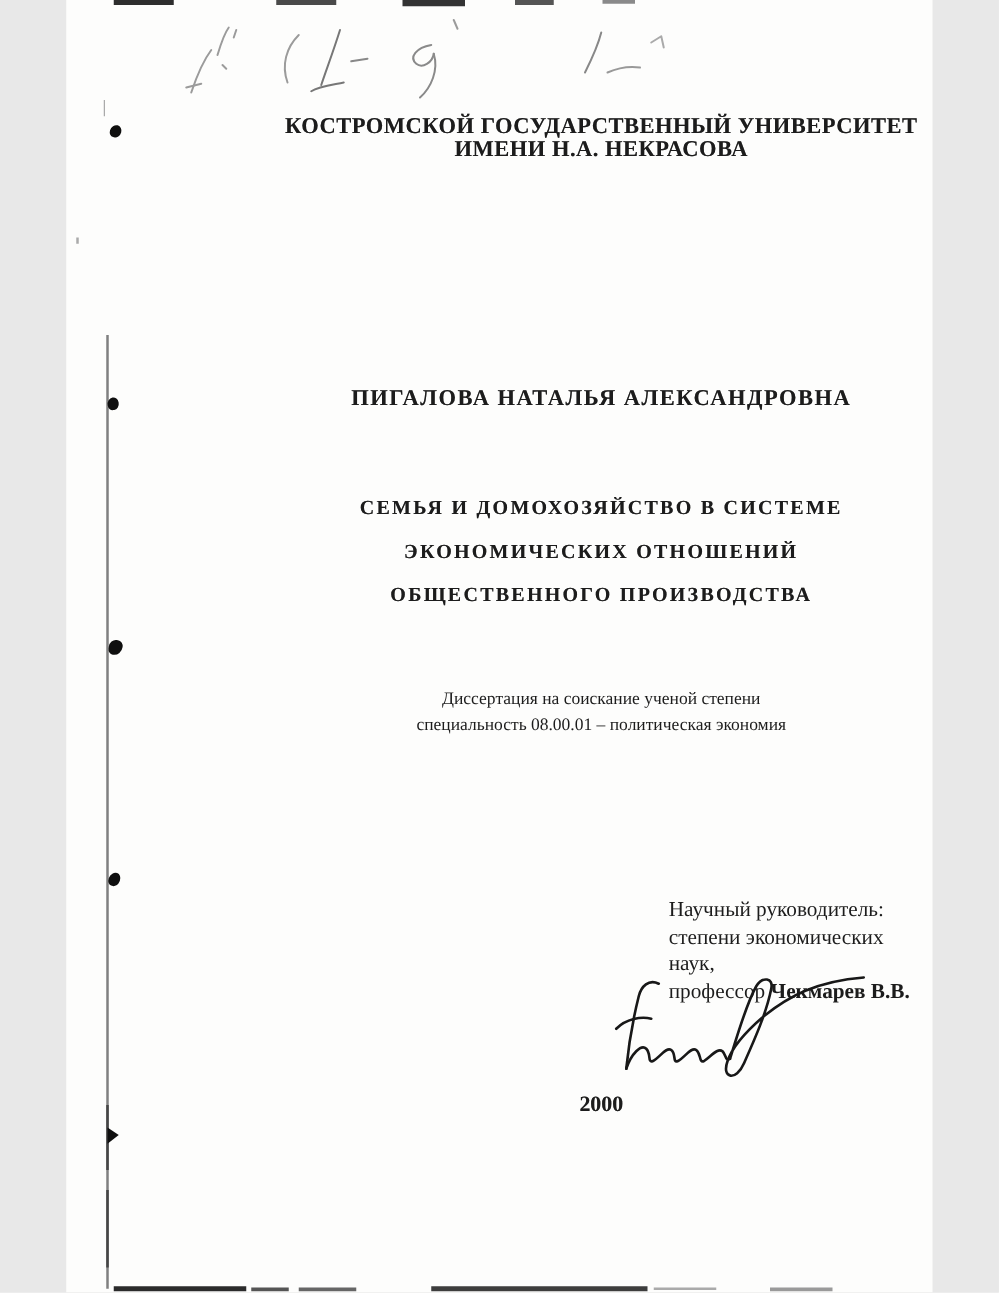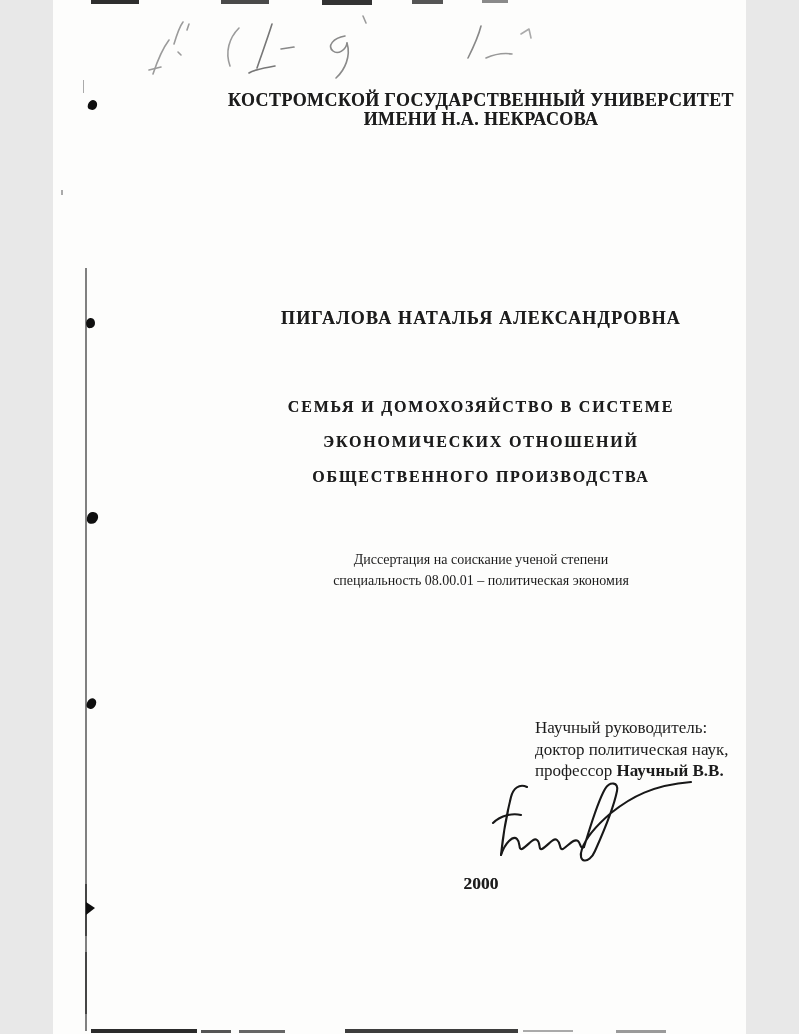--- a/index.html
+++ b/index.html
@@ -99,22 +99,22 @@
     <div>ОБЩЕСТВЕННОГО ПРОИЗВОДСТВА</div>
   </div>
 
   <div class="content-block thesis">
     <div>Диссертация на соискание ученой степени</div>
     <div>специальность 08.00.01 – политическая экономия</div>
   </div>
 
   <div class="supervisor">
     <div>Научный руководитель:</div>
-    <div>доктор политическая наук,</div>
-    <div><span>профессор </span><span class="bold">Научный В.В.</span></div>
+    <div>степени экономических наук,</div>
+    <div><span>профессор </span><span class="bold">Чекмарев В.В.</span></div>
   </div>
 
   <div class="speck" style="left:712px;top:682px;width:2px;height:5px;transform:rotate(25deg);background:#555;"></div>
   <div class="speck" style="left:725px;top:745px;width:7px;height:2px;background:#888;"></div>
   <div class="speck" style="left:8px;top:190px;width:2px;height:5px;background:#aaa;"></div>
 
   <svg style="left:438px;top:773px;" width="215" height="100" viewBox="0 0 215 100">
     <g fill="none" stroke="#181818" stroke-width="2.1" stroke-linecap="round">
       <path d="M36 14 C28 10 22 16 20 24 C16 40 12 62 10 82"></path>
       <path d="M2 50 C10 42 22 40 30 42"></path>

